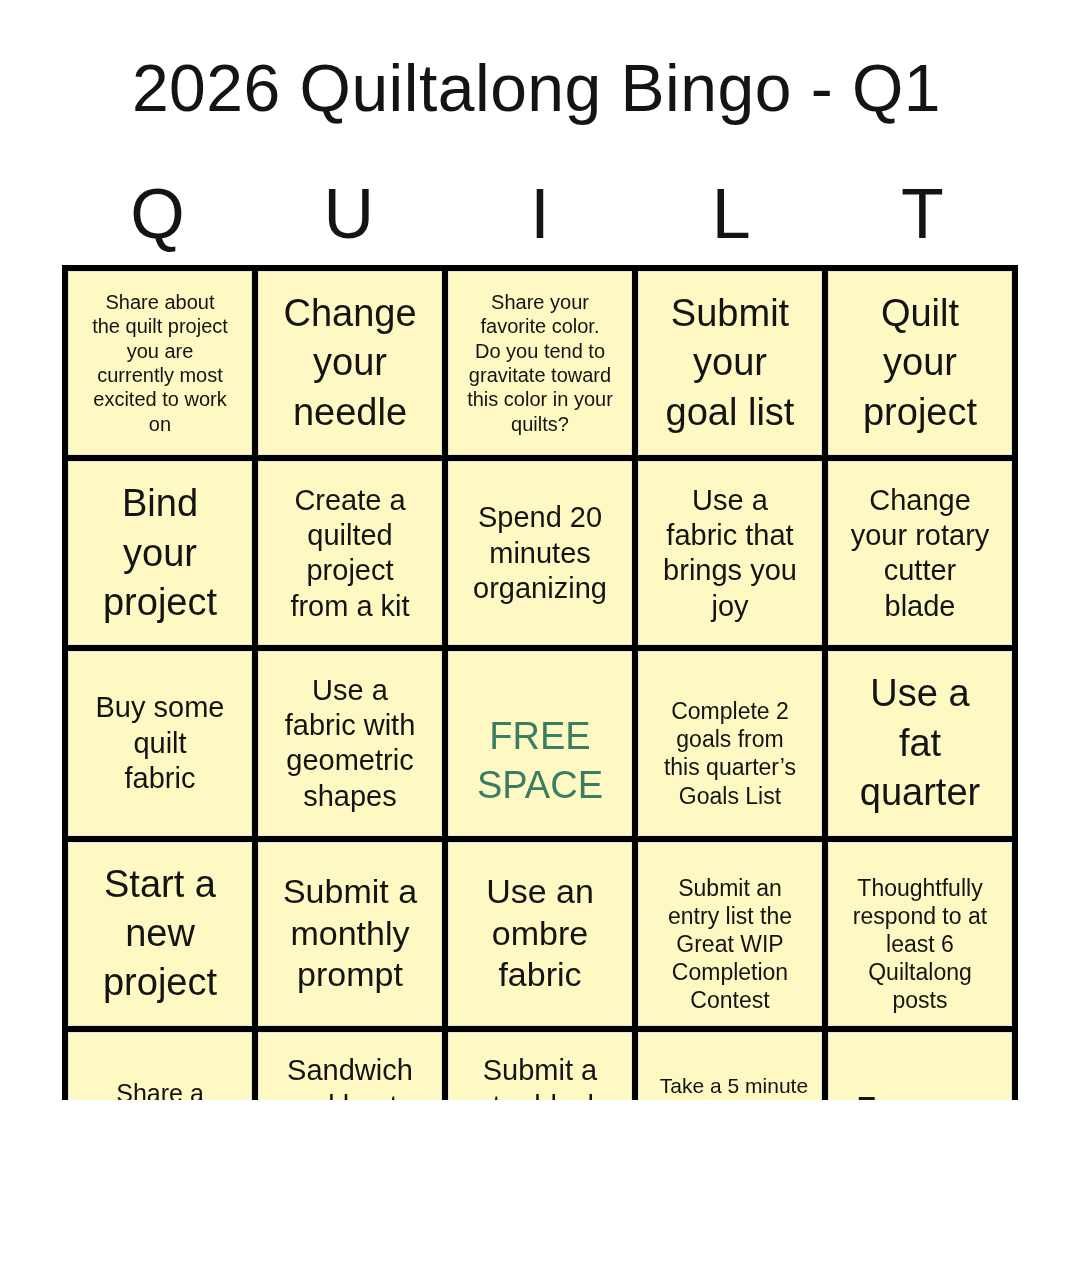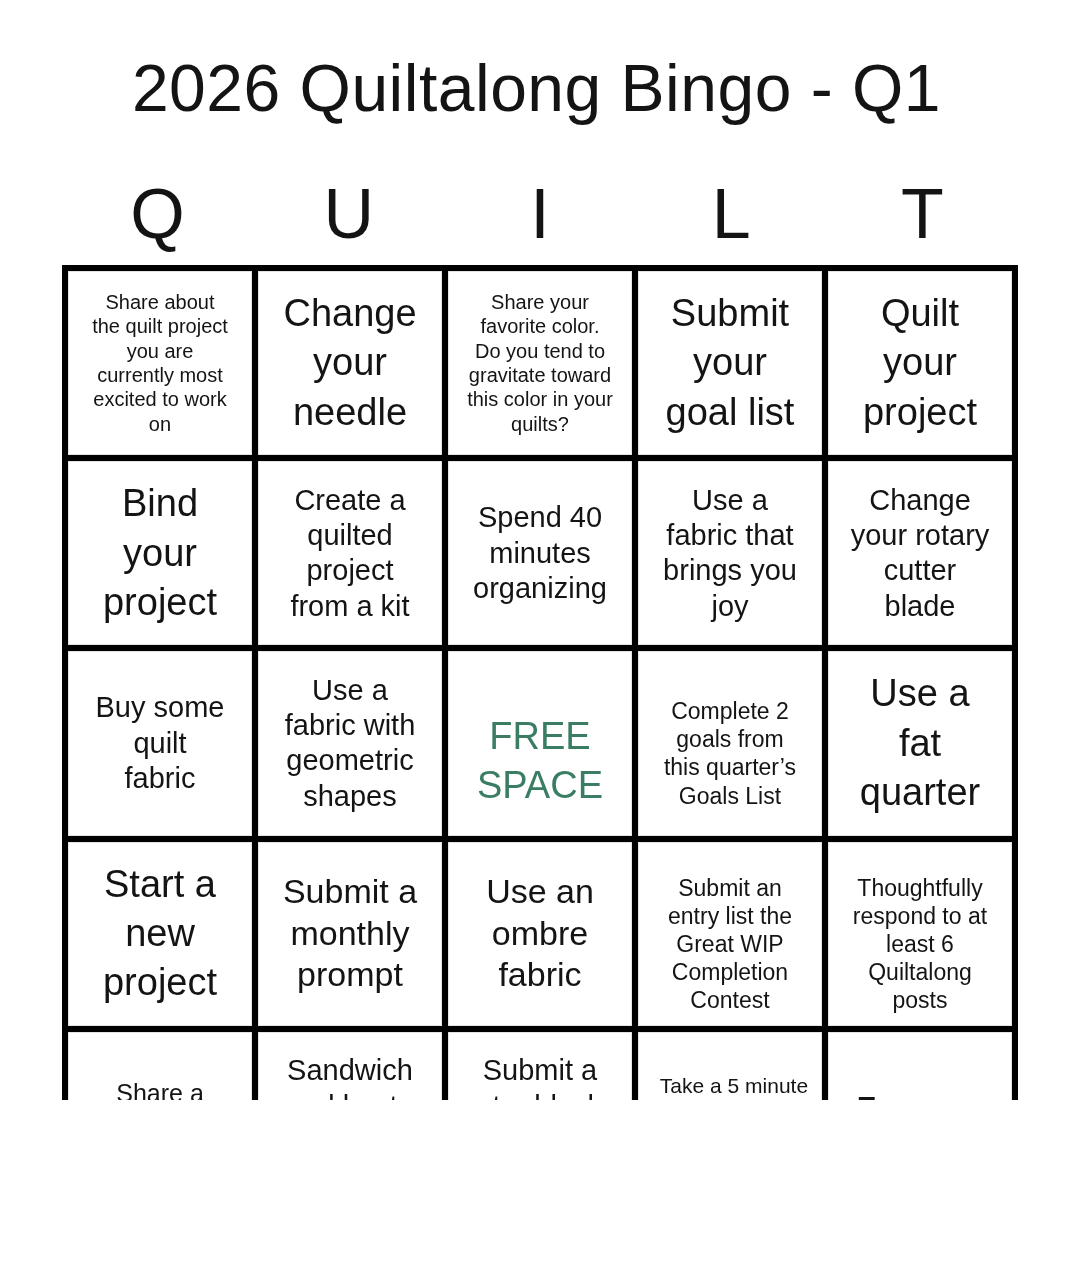--- a/index.html
+++ b/index.html
@@ -52,21 +52,21 @@
     height: 957px;
     box-sizing: border-box;
     background: #000000;
     border: 6px solid #000000;
     display: grid;
     grid-template-columns: repeat(5, 1fr);
     grid-template-rows: repeat(5, 1fr);
     gap: 6px;
   }
   .cell {
-    background: #ffffff;
+    background: #fef9c3;
     box-shadow: inset 0 0 0 1px #e3e3e3;
     display: flex;
     align-items: center;
     justify-content: center;
     text-align: center;
     padding: 14px 8px;
     box-sizing: border-box;
     overflow: hidden;
   }
   .cell-text {
@@ -137,21 +137,21 @@
 your
 project</div>
       </div>
     <div class="cell">
         <div class="cell-text sz-lg">Create a
 quilted
 project
 from a kit</div>
       </div>
     <div class="cell">
-        <div class="cell-text sz-lg">Spend 40
+        <div class="cell-text sz-lg">Spend 20
 minutes
 organizing</div>
       </div>
     <div class="cell">
         <div class="cell-text sz-lg">Use a
 fabric that
 brings you
 joy</div>
       </div>
     <div class="cell">

